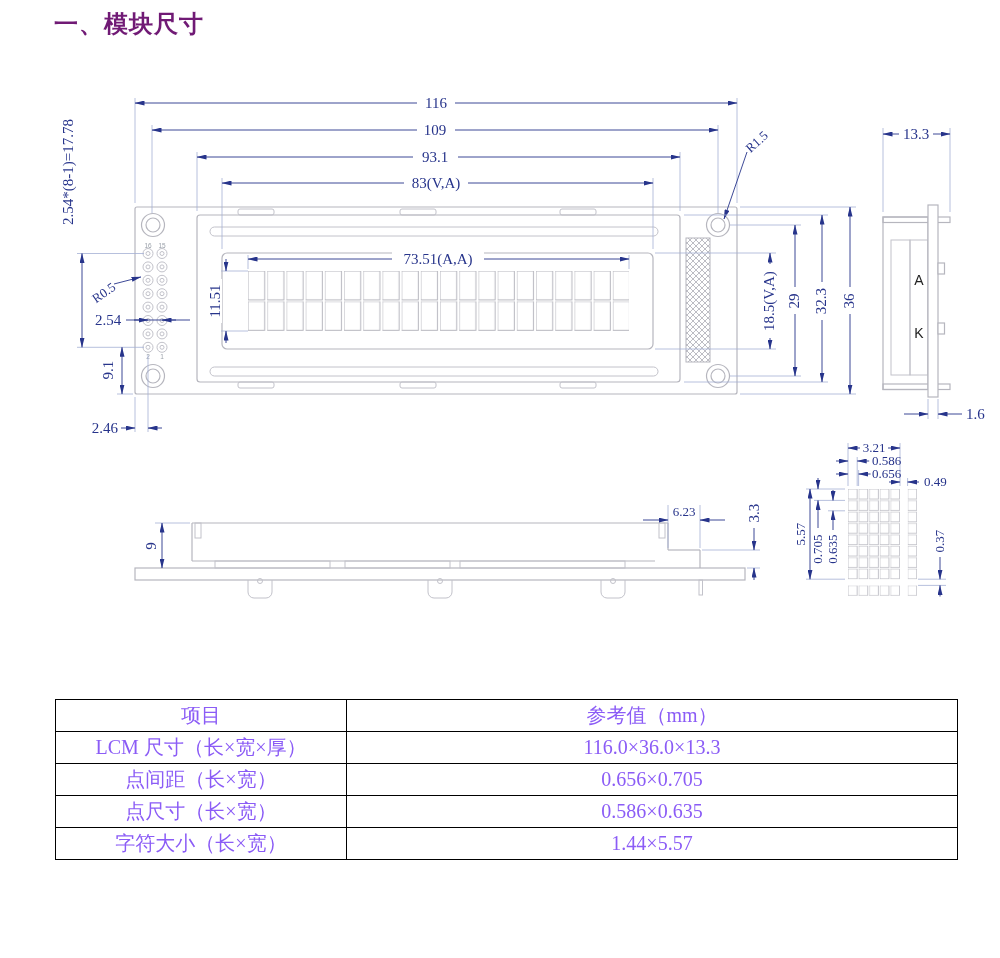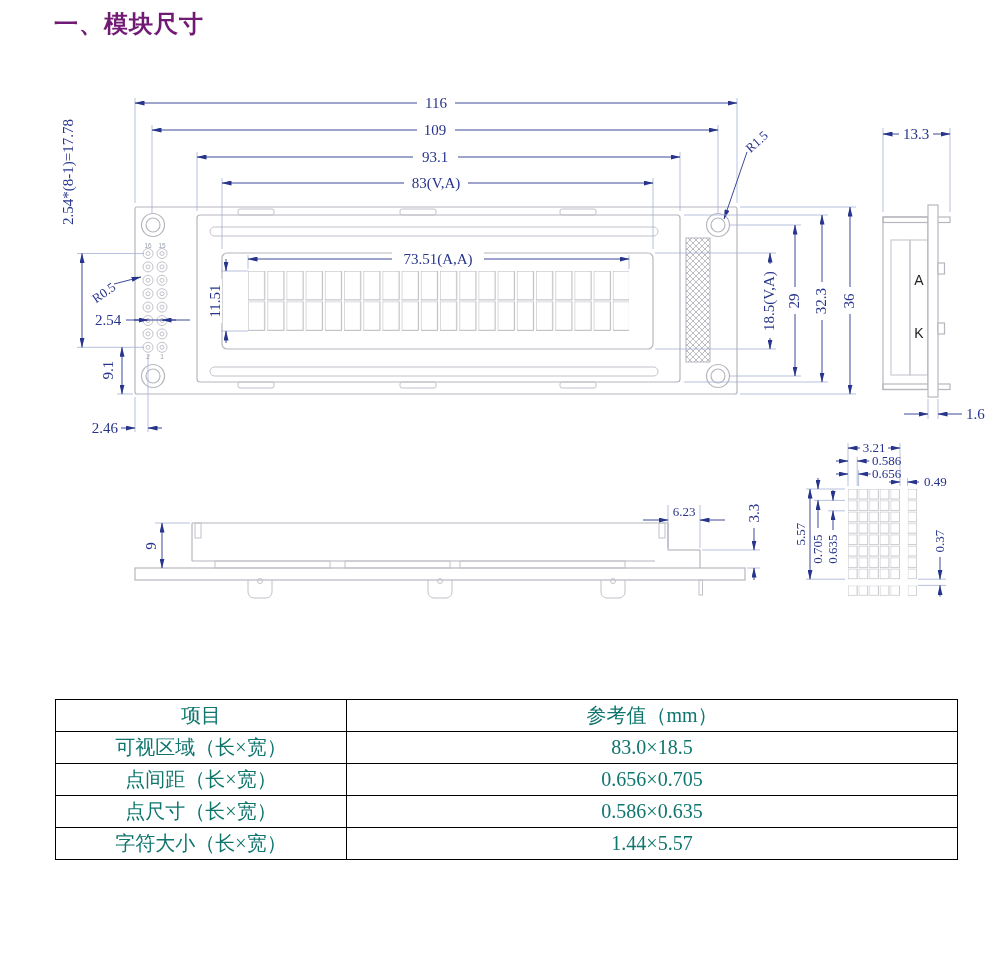--- a/index.html
+++ b/index.html
@@ -17,21 +17,21 @@
   .bg{fill:#fff;stroke:none;}
   text.d{fill:#27348b;font-family:"Liberation Serif", serif;font-size:15px;}
   text.ds{fill:#27348b;font-family:"Liberation Serif", serif;font-size:13px;}
   text.pin{fill:#989fa8;font-family:"Liberation Sans", sans-serif;font-size:6.5px;}
   text.ak{fill:#222;font-family:"Liberation Sans", sans-serif;font-size:14px;}
   .mid{text-anchor:middle;}
   
   table.spec{position:absolute;left:55px;top:699px;width:900px;border-collapse:collapse;
              table-layout:fixed;font-family:"Liberation Serif", serif;}
   table.spec td{border:1.8px solid #000;height:31px;text-align:center;vertical-align:middle;
-                font-size:20px;color:#0f766e;padding:0;}
+                font-size:20px;color:#8b5cf6;padding:0;}
   table.spec td.c1{width:290px;}
   table.spec td.c2{width:610px;}
 </style>
 </head>
 <body>
 
 <div class="page">
   <div class="title">一、模块尺寸</div>
 
   <svg width="1000" height="958" viewBox="0 0 1000 958">
@@ -318,22 +318,22 @@
     </g>
   </svg>
 
   <table class="spec">
     <tbody>
       <tr>
         <td class="c1">项目</td>
         <td class="c2">参考值（mm）</td>
       </tr>
       <tr>
-        <td class="c1">可视区域（长×宽）</td>
-        <td class="c2">83.0×18.5</td>
+        <td class="c1">LCM 尺寸（长×宽×厚）</td>
+        <td class="c2">116.0×36.0×13.3</td>
       </tr>
       <tr>
         <td class="c1">点间距（长×宽）</td>
         <td class="c2">0.656×0.705</td>
       </tr>
       <tr>
         <td class="c1">点尺寸（长×宽）</td>
         <td class="c2">0.586×0.635</td>
       </tr>
       <tr>

